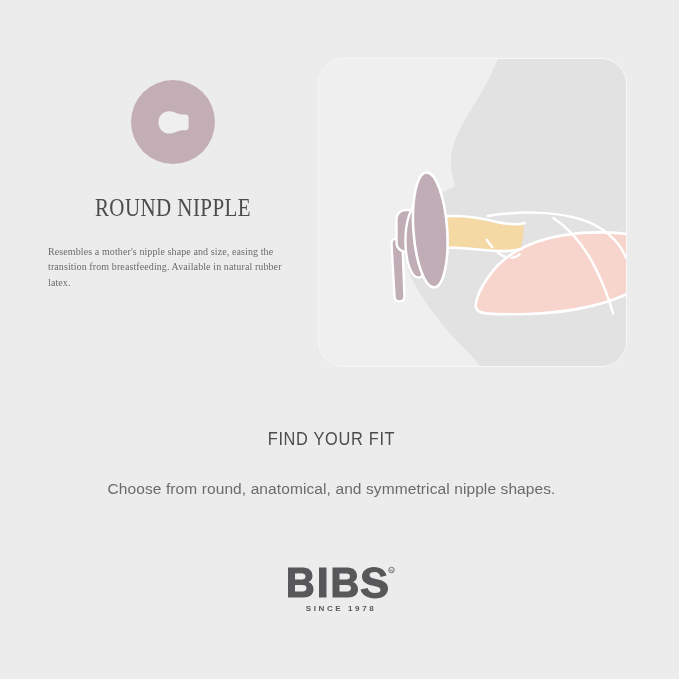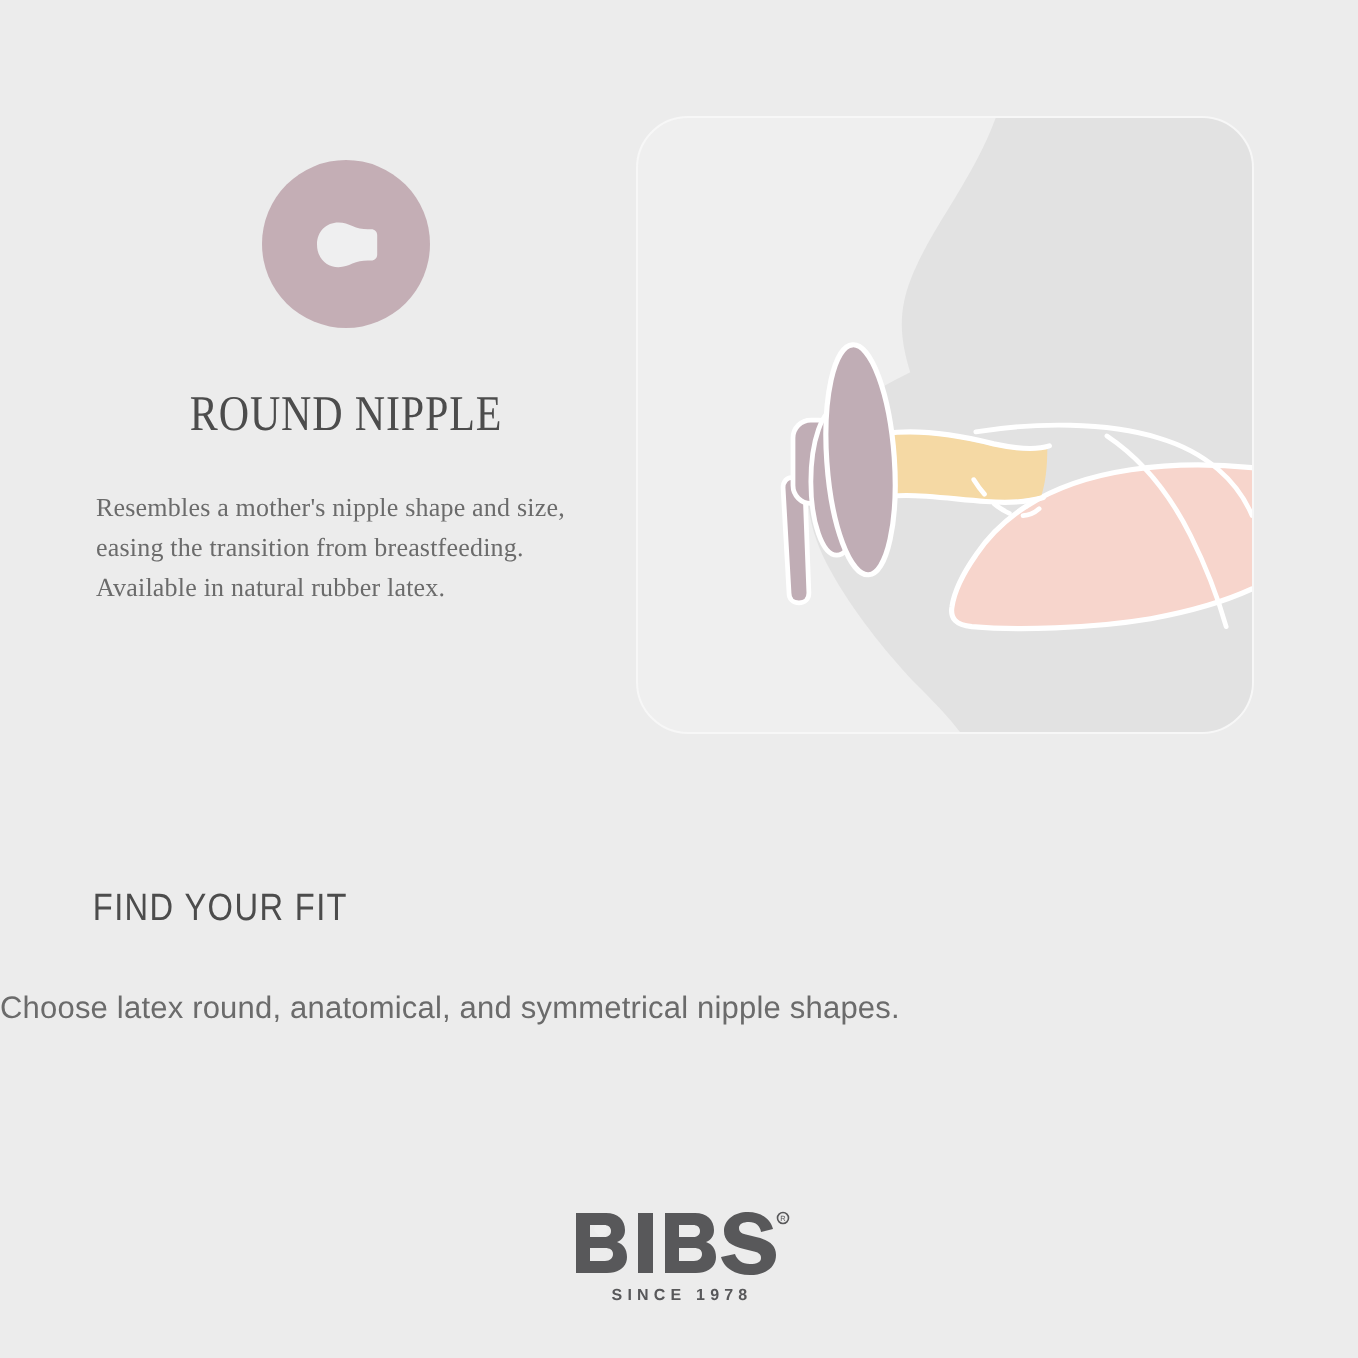--- a/index.html
+++ b/index.html
@@ -49,21 +49,21 @@
     font-weight: 300;
     text-align: center;
     margin: 0 0 22px 0;
     font-stretch: condensed;
     transform: scaleX(0.84);
     transform-origin: center;
     white-space: nowrap;
   }
 
   .feature-body {
-    font-size: 13px;
+    font-size: 10px;
     line-height: 1.53;
     color: #6b6b6b;
     font-weight: 300;
     margin: 0;
     text-align: left;
     letter-spacing: 0.1px;
   }
 
   
   .illus-card {
@@ -81,22 +81,23 @@
   .illus-card svg {
     display: block;
     width: 100%;
     height: 100%;
   }
 
   
   .fit-block {
     position: absolute;
     left: 0;
-    top: 444px;
+    top: 428px;
     width: 663px;
+    text-align: center;
   }
 
   .fit-title {
     font-size: 19px;
     letter-spacing: 0.8px;
     color: #4c4c4c;
     font-weight: 300;
     margin: 0 0 30px 0;
     transform: scaleX(0.86);
     font-stretch: condensed;
@@ -107,21 +108,21 @@
     color: #6b6b6b;
     font-weight: 300;
     margin: 0;
     letter-spacing: 0.1px;
   }
 
   
   .logo-block {
     position: absolute;
     left: 0;
-    top: 604px;
+    top: 565px;
     width: 679px;
     display: flex;
     flex-direction: column;
     align-items: center;
   }
 
   .logo-mark {
     display: block;
     width: 110px;
     height: 34px;
@@ -247,21 +248,21 @@
         <ellipse cx="100" cy="183" rx="13" ry="37" fill="#c0adb5" stroke="#ffffff" stroke-width="2.4"></ellipse>
 
         <ellipse cx="112" cy="172" rx="17" ry="58" fill="#c0adb5" stroke="#ffffff" stroke-width="2.6" transform="rotate(-4 112 172)"></ellipse>
       </g>
 
     </svg>
   </div>
 
   <div class="fit-block">
     <div class="fit-title">FIND YOUR FIT</div>
-    <div class="fit-sub">Choose latex round, anatomical, and symmetrical nipple shapes.</div>
+    <div class="fit-sub">Choose from round, anatomical, and symmetrical nipple shapes.</div>
   </div>
 
   <div class="logo-block">
     <svg class="logo-mark" viewBox="0 0 220 66">
       <g fill="#58585a">
 
         <path d="M6 4 L36 4 C48 4 55 11 55 21 C55 27 52 31 47 33 C53 35 57 40 57 48
                  C57 58 49 64 37 64 L6 64 Z
                  M20 16 L20 28 L34 28 C38 28 41 26 41 22 C41 18 38 16 34 16 Z
                  M20 39 L20 52 L35 52 C40 52 43 49 43 45 C43 41 40 39 35 39 Z"></path>

